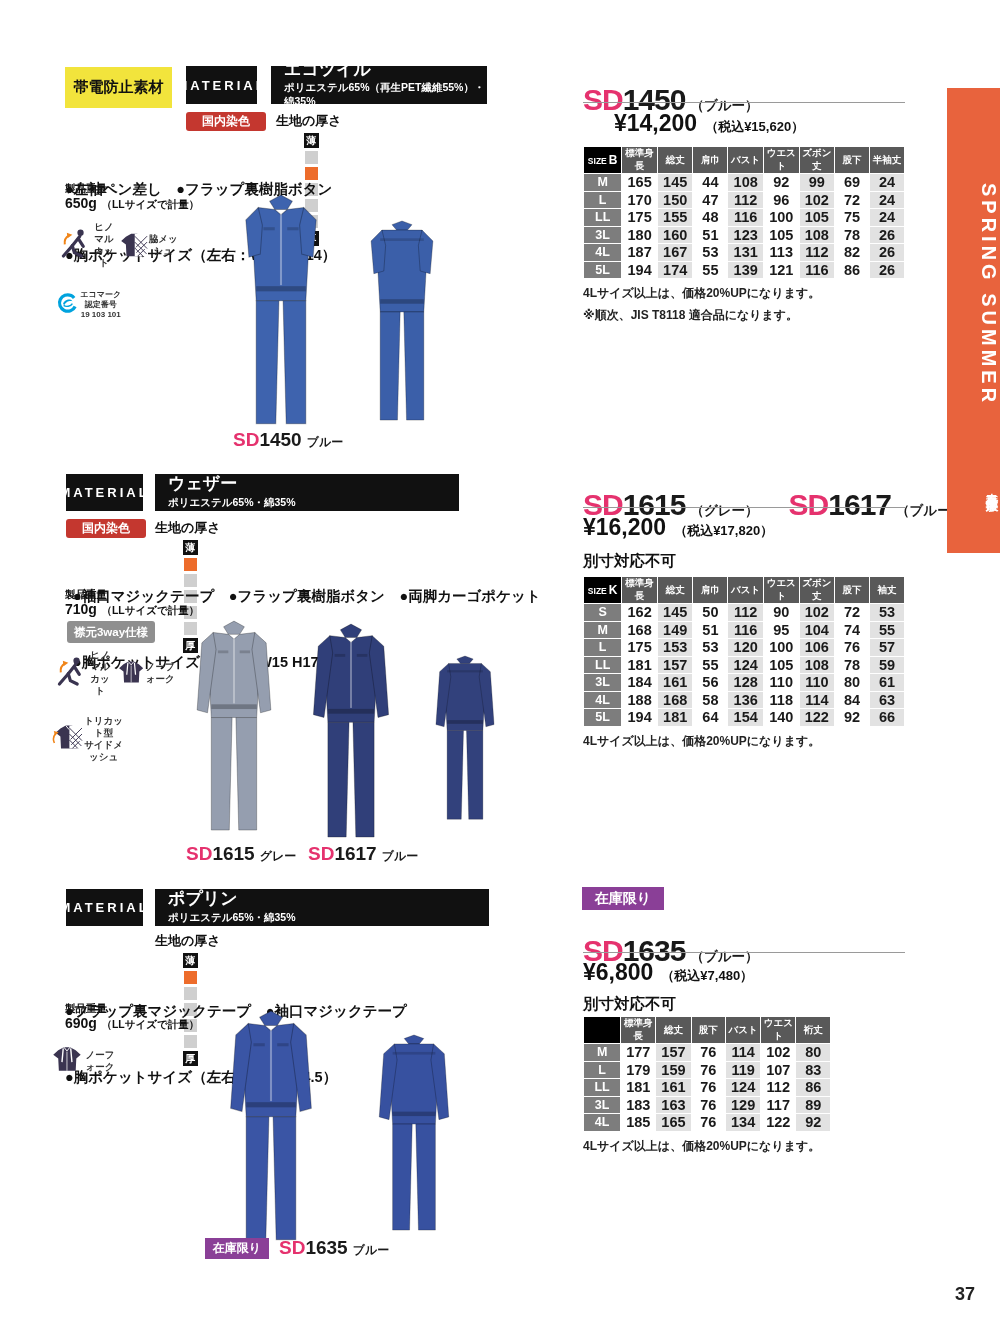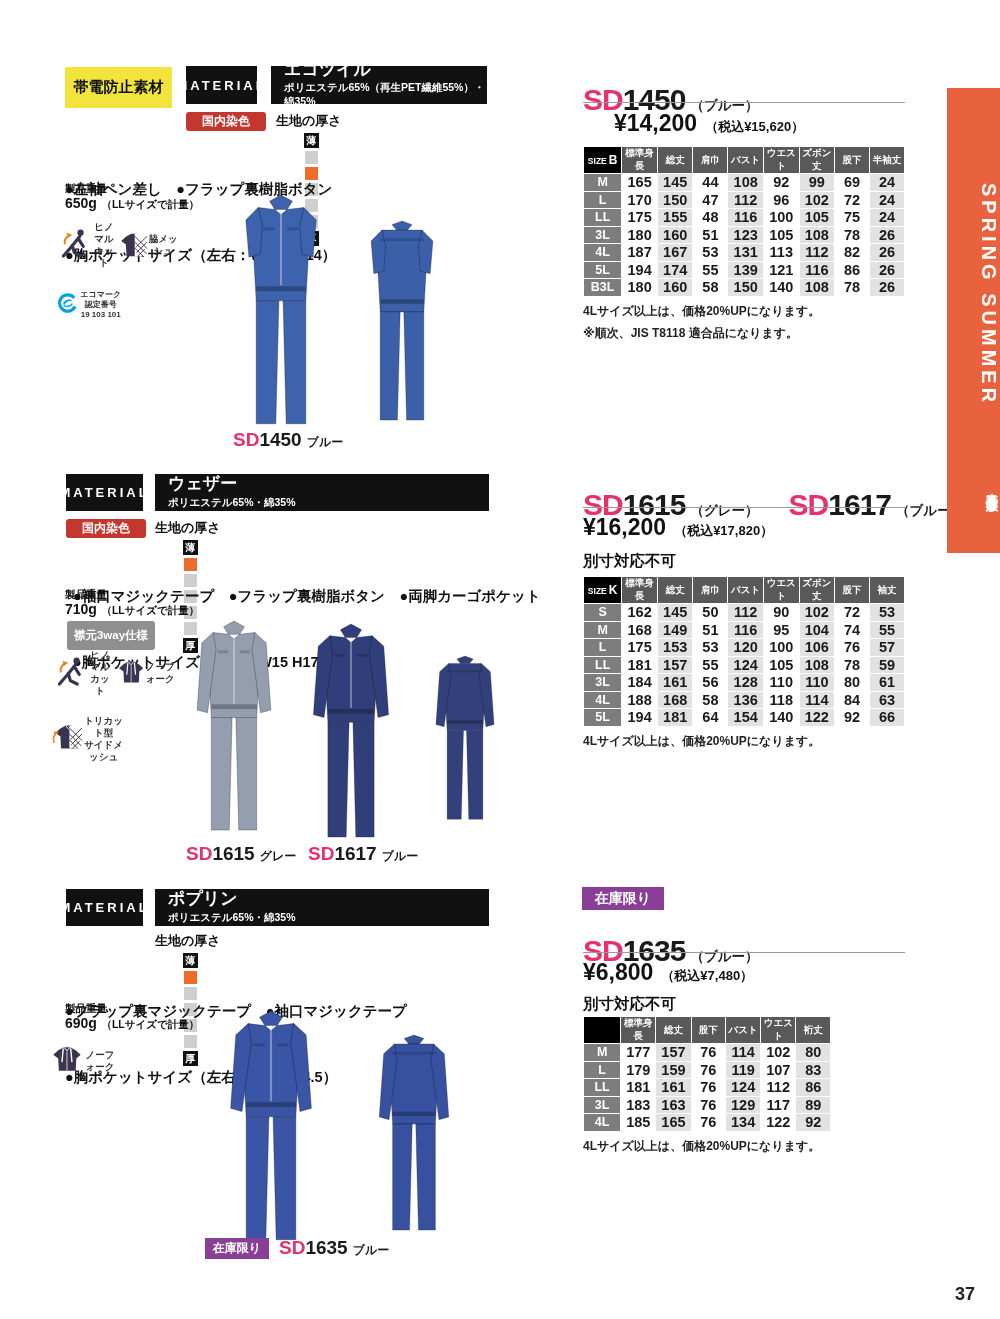--- a/index.html
+++ b/index.html
@@ -339,39 +339,28 @@
             <td class="size">5L</td>
             <td>194</td>
             <td class="shade">174</td>
             <td>55</td>
             <td class="shade">139</td>
             <td>121</td>
             <td class="shade">116</td>
             <td>86</td>
             <td class="shade">26</td>
           </tr>
-          <tr>
-            <td class="size">B3L</td>
-            <td>180</td>
-            <td class="shade">160</td>
-            <td>58</td>
-            <td class="shade">150</td>
-            <td>140</td>
-            <td class="shade">108</td>
-            <td>78</td>
-            <td class="shade">26</td>
-          </tr>
         </tbody>
       </table>
       <div class="tnote">4Lサイズ以上は、価格20%UPになります。</div>
       <div class="tnote">※順次、JIS T8118 適合品になります。</div>
     </div>
 
   <div class="abs mat-box" style="left:66px;top:474px;width:77px;height:37px;">MATERIAL</div>
-  <div class="abs mat-name-box" style="left:155px;top:474px;width:334px;height:37px;">
+  <div class="abs mat-name-box" style="left:155px;top:474px;width:304px;height:37px;">
     <div class="mat-name">ウェザー</div>
     <div class="mat-comp">ポリエステル65%・綿35%</div>
   </div>
   <div class="abs badge-red" style="left:66px;top:519px;width:80px;height:19px;">国内染色</div>
   <div class="abs scale" style="left:155px;top:519px;">
       <span class="s-label">生地の厚さ</span>
       <span class="t-box">薄</span>
       <span class="sq on"></span>
       <span class="sq"></span>
       <span class="sq"></span>
@@ -382,21 +371,21 @@
 
   <div class="abs features" style="left:57px;top:541px;margin-left:16px;">
     <div>●袖口マジックテープ　●フラップ裏樹脂ボタン　●両脚カーゴポケット</div>
     <div>●胸ポケットサイズ（左右：W15 H17）</div>
   </div>
   <div class="abs w-label" style="left:65px;top:588px;">製品重量</div>
   <div class="abs" style="left:65px;top:600px;">
     <span class="w-value">710g</span>
     <span class="w-note">（LLサイズで計量）</span>
   </div>
-  <div class="abs badge-gray" style="left:67px;top:621px;width:88px;height:29px;">襟元3way仕様</div>
+  <div class="abs badge-gray" style="left:67px;top:621px;width:88px;height:22px;">襟元3way仕様</div>
 
   <div class="abs" style="left:56px;top:646px;display:flex;gap:4px;">
     <div class="icon-item">
       <svg width="42" height="44">
           <use href="#icon-hinomaru"></use>
         </svg>
       <span class="icon-cap">ヒノマル
 カット</span>
     </div>
     <div class="icon-item">

